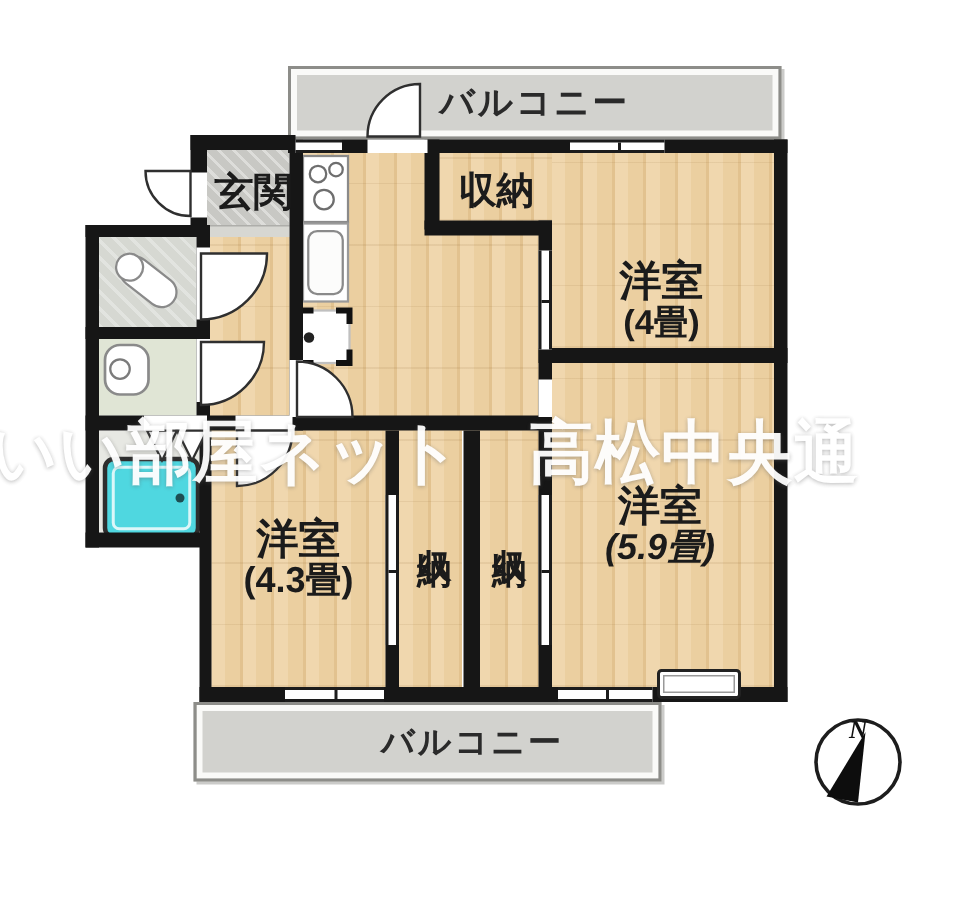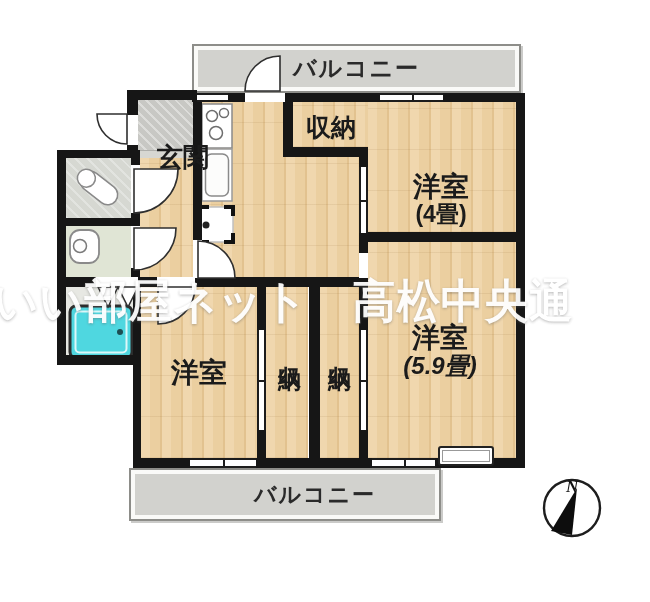--- a/index.html
+++ b/index.html
@@ -158,32 +158,33 @@
     <path d="M127,114 L127,144 A30 30 0 0 1 97,114 Z" fill="#fff" stroke="#2f2f2f" stroke-width="1.6"></path>
     <path d="M134,169 L178,169 A44 44 0 0 1 134,213 Z" fill="#fff" stroke="#2f2f2f" stroke-width="1.6"></path>
     <path d="M134,228 L176,228 A42 42 0 0 1 134,270 Z" fill="#fff" stroke="#2f2f2f" stroke-width="1.6"></path>
     <path d="M198,278 L198,241 A37 37 0 0 1 235,278 Z" fill="#fff" stroke="#2f2f2f" stroke-width="1.6"></path>
     <path d="M158,287 L195,287 A37 37 0 0 1 158,324 Z" fill="#fff" stroke="#2f2f2f" stroke-width="1.6"></path>
     <path d="M280,91 L245,91 A35 35 0 0 1 280,56 Z" fill="#fff" stroke="#2f2f2f" stroke-width="1.6"></path>
     <path d="M98,287 L108,307 L118,287 Z" fill="#fff" stroke="#2f2f2f" stroke-width="1.5"></path>
     <path d="M118,287 L128,307 L138,287 Z" fill="#fff" stroke="#2f2f2f" stroke-width="1.5"></path>
   </svg>
 
-  <div class="lbl" style="left:183px;top:128px;font-size:26px;z-index:35;margin-top:29px;">玄関</div>
+  <div class="lbl" style="left:169px;top:128px;font-size:26px;z-index:35;">玄関</div>
   <div class="lbl" style="left:331px;top:127px;font-size:25px;z-index:35;">収納</div>
   <div class="lbl two-line" style="left:441px;top:200px;z-index:35;">
     <div style="font-size:28px;">洋室</div>
     <div style="font-size:23px;">(4畳)</div>
   </div>
   <div class="lbl two-line" style="left:440px;top:351px;z-index:35;">
     <div style="font-size:28px;">洋室</div>
     <div style="font-size:24px;font-style:italic;">(5.9畳)</div>
   </div>
   <div class="lbl two-line" style="left:199px;top:373px;z-index:35;">
     <div style="font-size:28px;">洋室</div>
+    <div style="font-size:24px;">(4.3畳)</div>
   </div>
   <div class="lbl-vert" style="left:275px;top:347px;font-size:23px;z-index:35;">収納</div>
   <div class="lbl-vert" style="left:325px;top:347px;font-size:23px;z-index:35;">収納</div>
 
   <div class="watermark">いい部屋ネット　高松中央通</div>
 
   <svg style="left:539px;top:475px;z-index:50;" width="66" height="66" viewBox="0 0 66 66">
     <circle cx="33" cy="33" r="28" fill="#fff" stroke="#1d1d1d" stroke-width="2.4"></circle>
     <polygon points="38,13 12,56 33,60" fill="#0d0d0d"></polygon>
   </svg>

